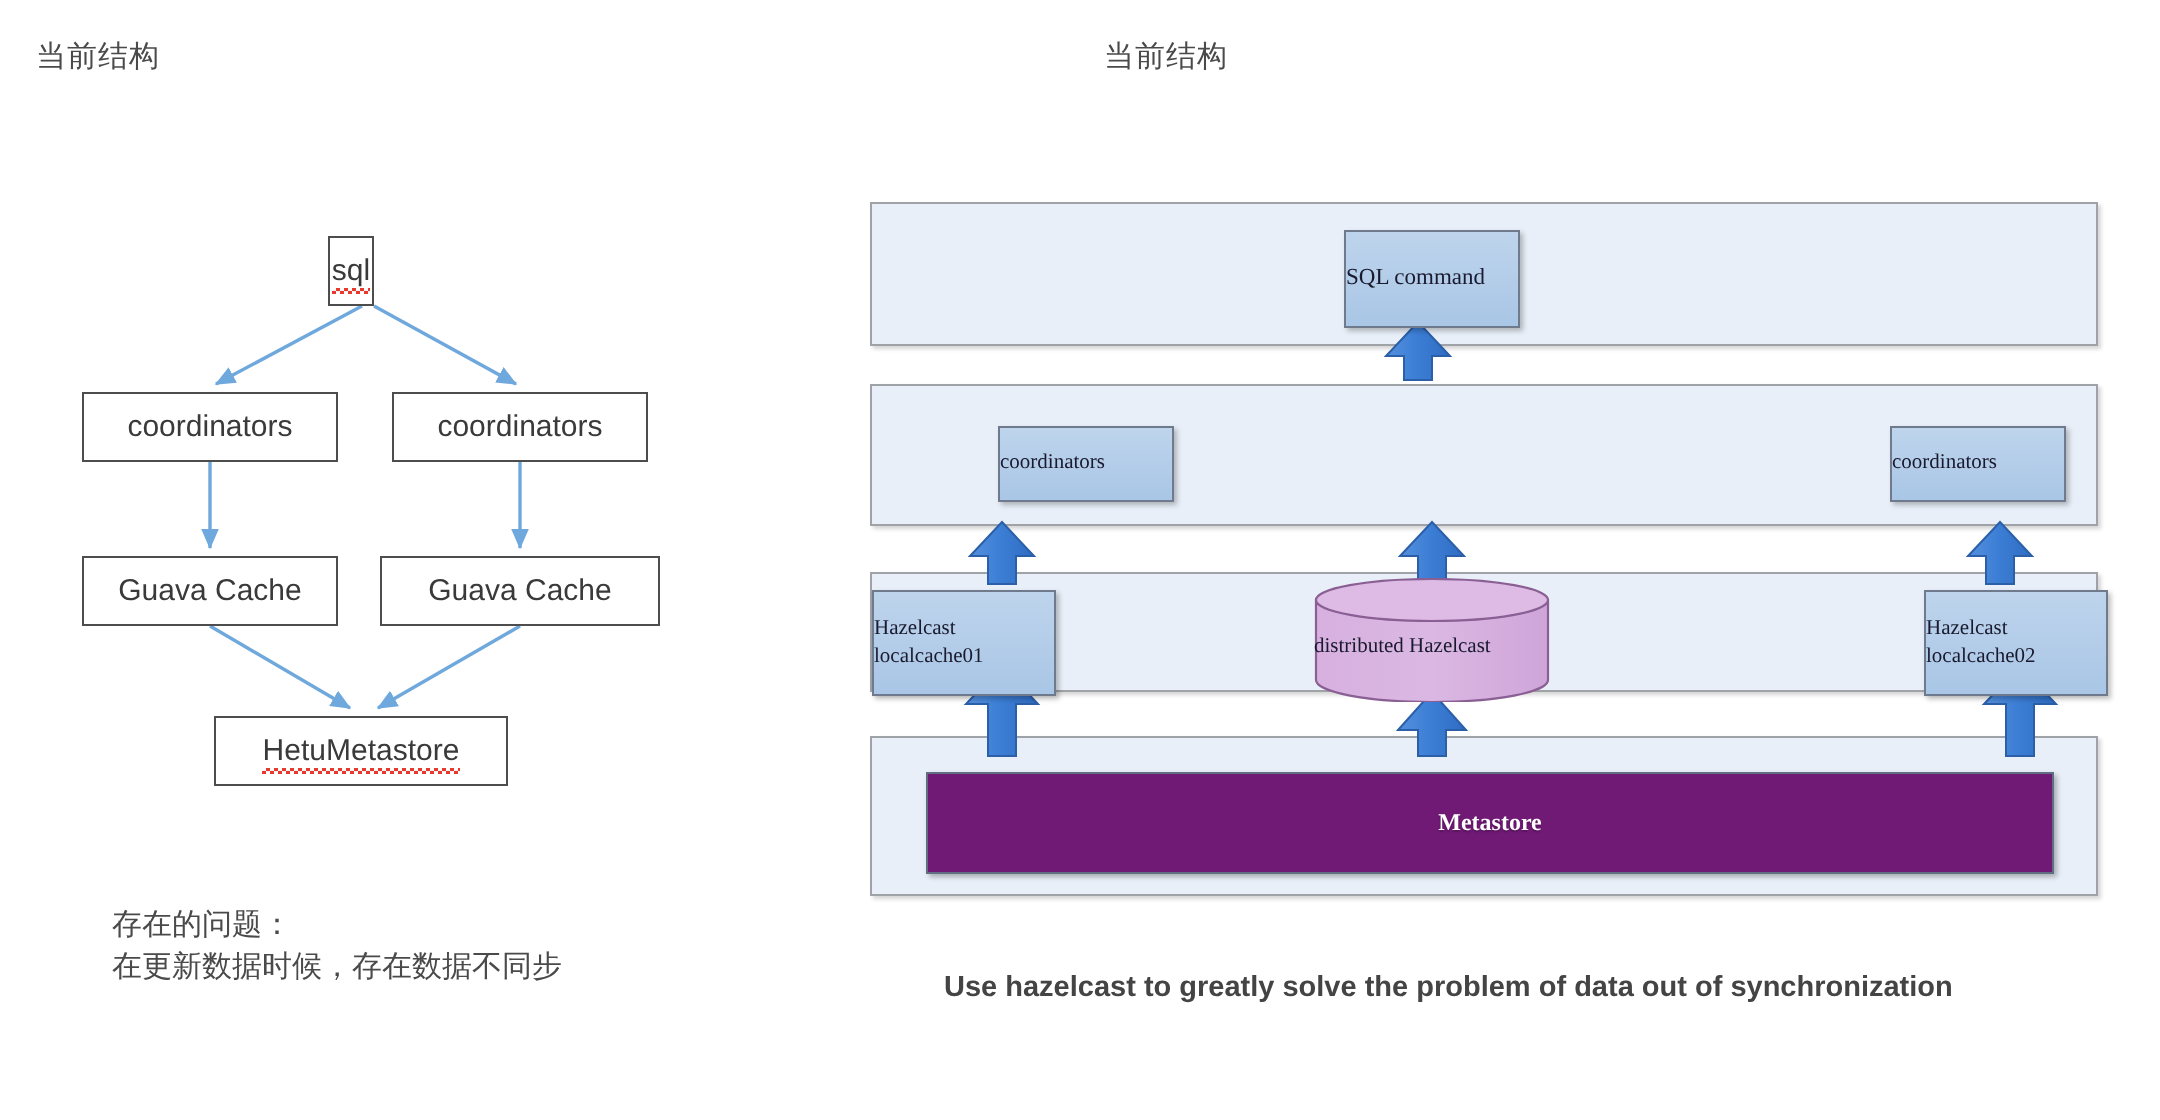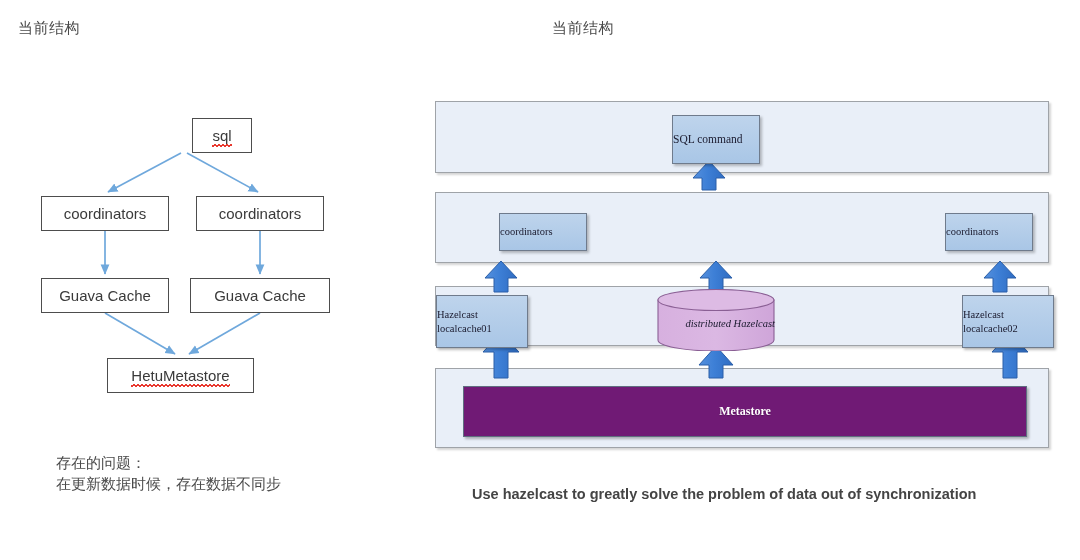--- a/index.html
+++ b/index.html
@@ -90,27 +90,26 @@
     line-height: 1.25;
     text-align: center;
     white-space: nowrap;
   }
   .rbox.big { font-size: 11.5px; }
 
   .cylinder {
     position: absolute;
     display: flex;
     align-items: center;
-    justify-content: flex-end;
+    justify-content: flex-start;
     font-family: "Liberation Serif", serif;
     font-size: 10.5px;
     color: #1a1a2e;
     white-space: nowrap;
     text-align: center;
-    font-style: italic;
   }
 
   .metastore {
     position: absolute;
     box-sizing: border-box;
     background: #701a75;
     border: 1px solid #5f6e80;
     box-shadow: 1.5px 1.5px 2.5px rgba(0,0,0,0.28);
     display: flex;
     align-items: center;
@@ -173,21 +172,21 @@
 
     <line x1="105" y1="231" x2="105" y2="274" stroke="#6fa8dc" stroke-width="1.7" marker-end="url(#lArrow)"></line>
 
     <line x1="260" y1="231" x2="260" y2="274" stroke="#6fa8dc" stroke-width="1.7" marker-end="url(#lArrow)"></line>
 
     <line x1="105" y1="313" x2="175" y2="354" stroke="#6fa8dc" stroke-width="1.7" marker-end="url(#lArrow)"></line>
 
     <line x1="260" y1="313" x2="189" y2="354" stroke="#6fa8dc" stroke-width="1.7" marker-end="url(#lArrow)"></line>
   </svg>
 
-  <div class="lbox" style="left:164px; top:118px; width:60px; height:35px;margin-left:28px;">
+  <div class="lbox" style="left:164px; top:118px; width:23px; height:35px;">
     <span class="squiggle">sql</span>
   </div>
 
   <div class="lbox" style="left:41px; top:196px; width:128px; height:35px;">
     <span>coordinators</span>
   </div>
 
   <div class="lbox" style="left:196px; top:196px; width:128px; height:35px;">
     <span>coordinators</span>
   </div>

